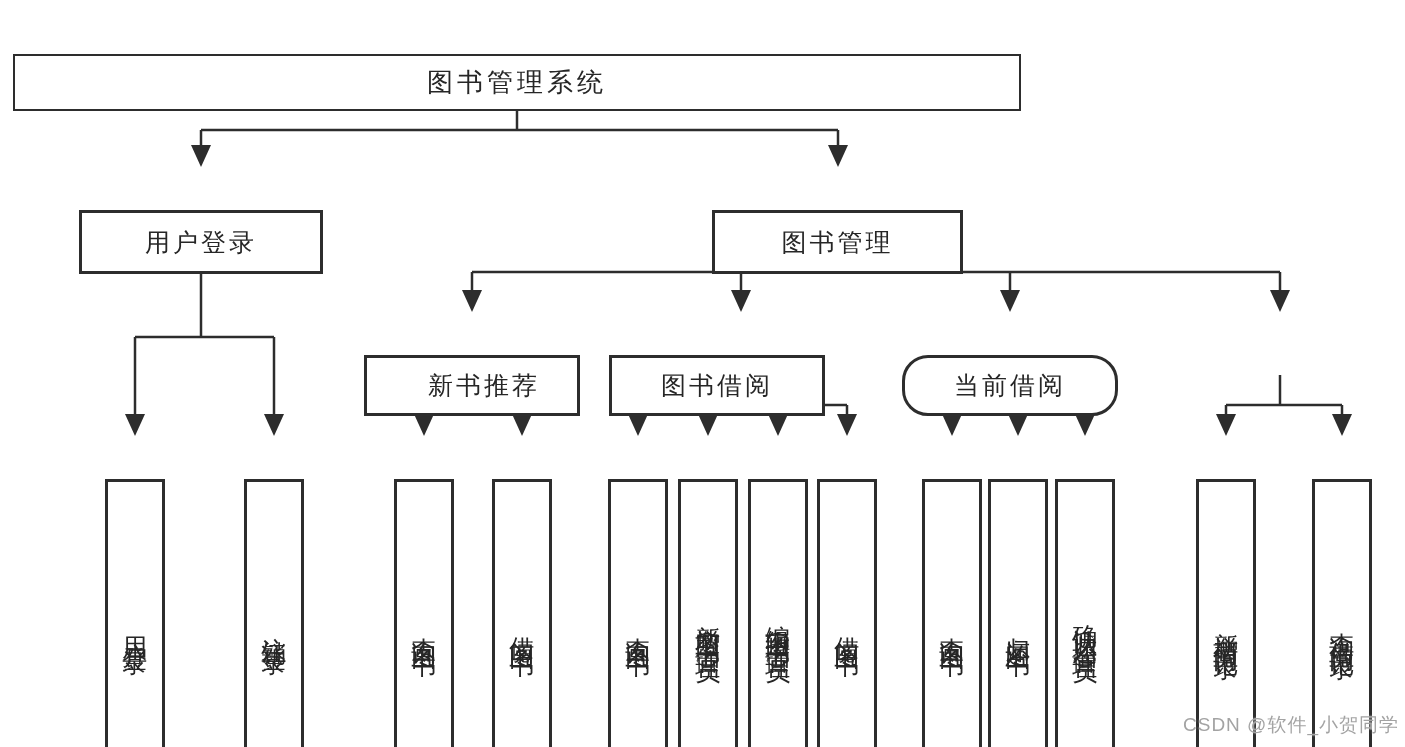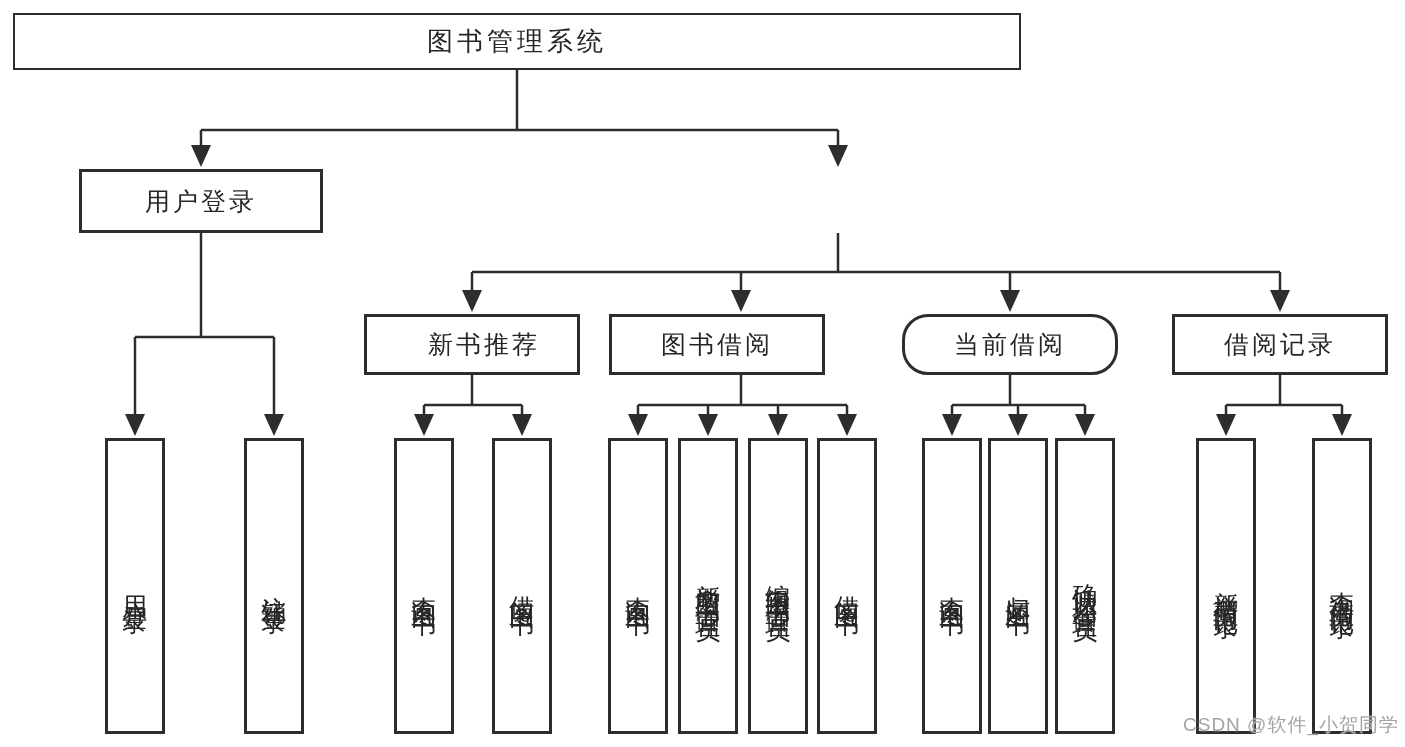--- a/index.html
+++ b/index.html
@@ -22,20 +22,21 @@
   }
   .node {
     position: absolute;
     background: #ffffff;
     border: 3px solid #2d2d2d;
     display: flex;
     align-items: center;
     justify-content: center;
     box-sizing: border-box;
     color: #262626;
+    margin-top: 41px;
   }
   .root-box {
     border-width: 2px;
     font-size: 26px;
     letter-spacing: 4px;
   }
   .branch-box {
     font-size: 25px;
     letter-spacing: 3px;
   }
@@ -134,33 +135,33 @@
     </g>
   </svg>
 
   <div class="node root-box" style="left:13px; top:13px; width:1008px; height:57px;">
     <span>图书管理系统</span>
   </div>
 
   <div class="node branch-box" style="left:79px; top:169px; width:244px; height:64px;">
     <span>用户登录</span>
   </div>
+  <div class="node branch-box" style="left:712px; top:169px; width:251px; height:64px;">
+    <span>图书管理</span>
+  </div>
 
   <div class="node branch-box" style="left:364px; top:314px; width:216px; height:61px;padding-left:24px;">
     <span>新书推荐</span>
   </div>
   <div class="node branch-box" style="left:609px; top:314px; width:216px; height:61px;">
     <span>图书借阅</span>
   </div>
   <div class="node branch-box" style="left:902px; top:314px; width:216px; height:61px;border-radius:26px;">
     <span>当前借阅</span>
   </div>
-  <div class="node branch-box" style="left:1172px; top:314px; width:216px; height:61px;">
-    <span>借阅记录</span>
-  </div>
 
   <div class="node leaf-box" style="left:105px; top:438px; width:60px; height:296px;">
     <span class="vtext">用户登录</span>
   </div>
   <div class="node leaf-box" style="left:244px; top:438px; width:60px; height:296px;">
     <span class="vtext">注销登录</span>
   </div>
 
   <div class="node leaf-box" style="left:394px; top:438px; width:60px; height:296px;">
     <span class="vtext">查询图书</span>

